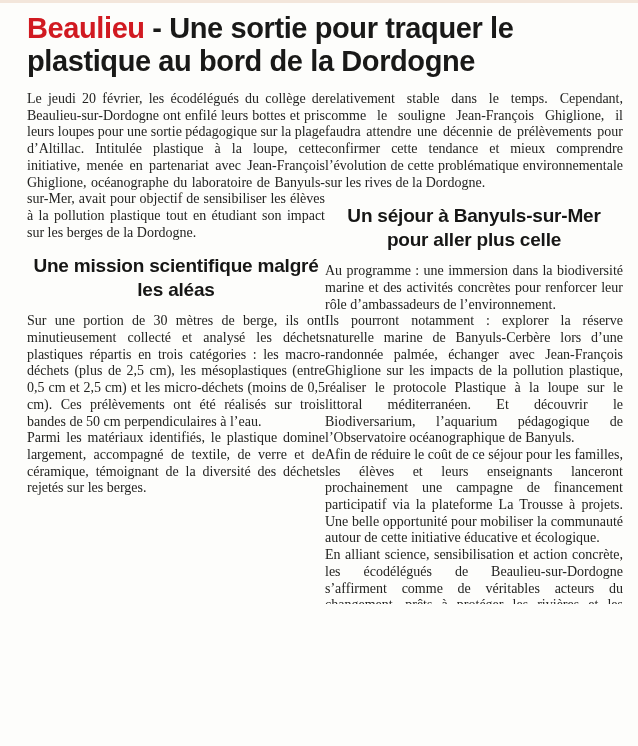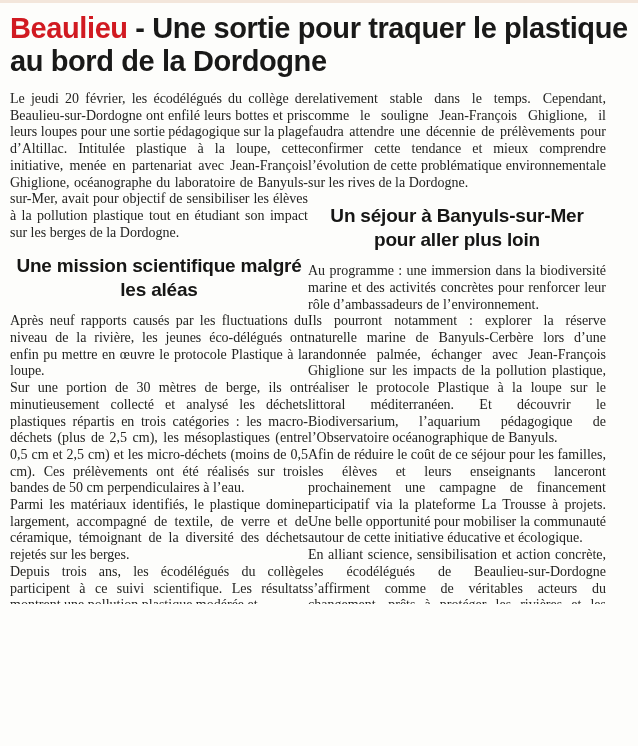--- a/index.html
+++ b/index.html
@@ -7,20 +7,21 @@
     padding: 0;
     background: #fdfdfb;
   }
   .page {
     position: relative;
     width: 638px;
     height: 604px;
     background: #fdfdfb;
     overflow: hidden;
     box-sizing: border-box;
+    padding-left: 17px;
   }
   .top-rule {
     position: absolute;
     top: 0;
     left: 0;
     width: 100%;
     height: 3px;
     background: #f3e6db;
   }
   .inner {
@@ -74,29 +75,27 @@
   <div class="top-rule"></div>
   <div class="inner">
 
     <h1 class="headline"><span class="hl-red">Beaulieu</span><span> - Une sortie pour traquer le plastique au bord de la Dordogne</span></h1>
 
     <div class="columns">
 
       <div class="col">
         <p>Le jeudi 20 février, les écodélégués du collège de Beaulieu-sur-Dordogne ont enfilé leurs bottes et pris leurs loupes pour une sortie pédagogique sur la plage d’Altillac. Intitulée plastique à la loupe, cette initiative, menée en partenariat avec Jean-François Ghiglione, océanographe du laboratoire de Banyuls-sur-Mer, avait pour objectif de sensibiliser les élèves à la pollution plastique tout en étudiant son impact sur les berges de la Dordogne.</p>
         <h2>Une mission scientifique malgré les aléas</h2>
-        <p>Après neuf rapports causés par les fluctuations du niveau de la rivière, les jeunes éco-délégués ont enfin pu mettre en œuvre le protocole Plastique à la loupe.</p>
         <p>Sur une portion de 30 mètres de berge, ils ont minutieusement collecté et analysé les déchets plastiques répartis en trois catégories : les macro-déchets (plus de 2,5 cm), les mésoplastiques (entre 0,5 cm et 2,5 cm) et les micro-déchets (moins de 0,5 cm). Ces prélèvements ont été réalisés sur trois bandes de 50 cm perpendiculaires à l’eau.</p>
         <p>Parmi les matériaux identifiés, le plastique domine largement, accompagné de textile, de verre et de céramique, témoignant de la diversité des déchets rejetés sur les berges.</p>
-        <p>Depuis trois ans, les écodélégués du collège participent à ce suivi scientifique. Les résultats montrent une pollution plastique modérée et</p>
       </div>
 
       <div class="col">
         <p>relativement stable dans le temps. Cependant, comme le souligne Jean-François Ghiglione, il faudra attendre une décennie de prélèvements pour confirmer cette tendance et mieux comprendre l’évolution de cette problématique environnementale sur les rives de la Dordogne.</p>
-        <h2>Un séjour à Banyuls-sur-Mer pour aller plus loin</h2>
+        <h2>Un séjour à Banyuls-sur-Mer pour aller plus celle</h2>
         <p>Au programme : une immersion dans la biodiversité marine et des activités concrètes pour renforcer leur rôle d’ambassadeurs de l’environnement.</p>
         <p>Ils pourront notamment : explorer la réserve naturelle marine de Banyuls-Cerbère lors d’une randonnée palmée, échanger avec Jean-François Ghiglione sur les impacts de la pollution plastique, réaliser le protocole Plastique à la loupe sur le littoral méditerranéen. Et découvrir le Biodiversarium, l’aquarium pédagogique de l’Observatoire océanographique de Banyuls.</p>
         <p>Afin de réduire le coût de ce séjour pour les familles, les élèves et leurs enseignants lanceront prochainement une campagne de financement participatif via la plateforme La Trousse à projets. Une belle opportunité pour mobiliser la communauté autour de cette initiative éducative et écologique.</p>
         <p>En alliant science, sensibilisation et action concrète, les écodélégués de Beaulieu-sur-Dordogne s’affirment comme de véritables acteurs du changement, prêts à protéger les rivières et les océans de demain</p>
       </div>
 
     </div>
   </div>
 </div>
 

